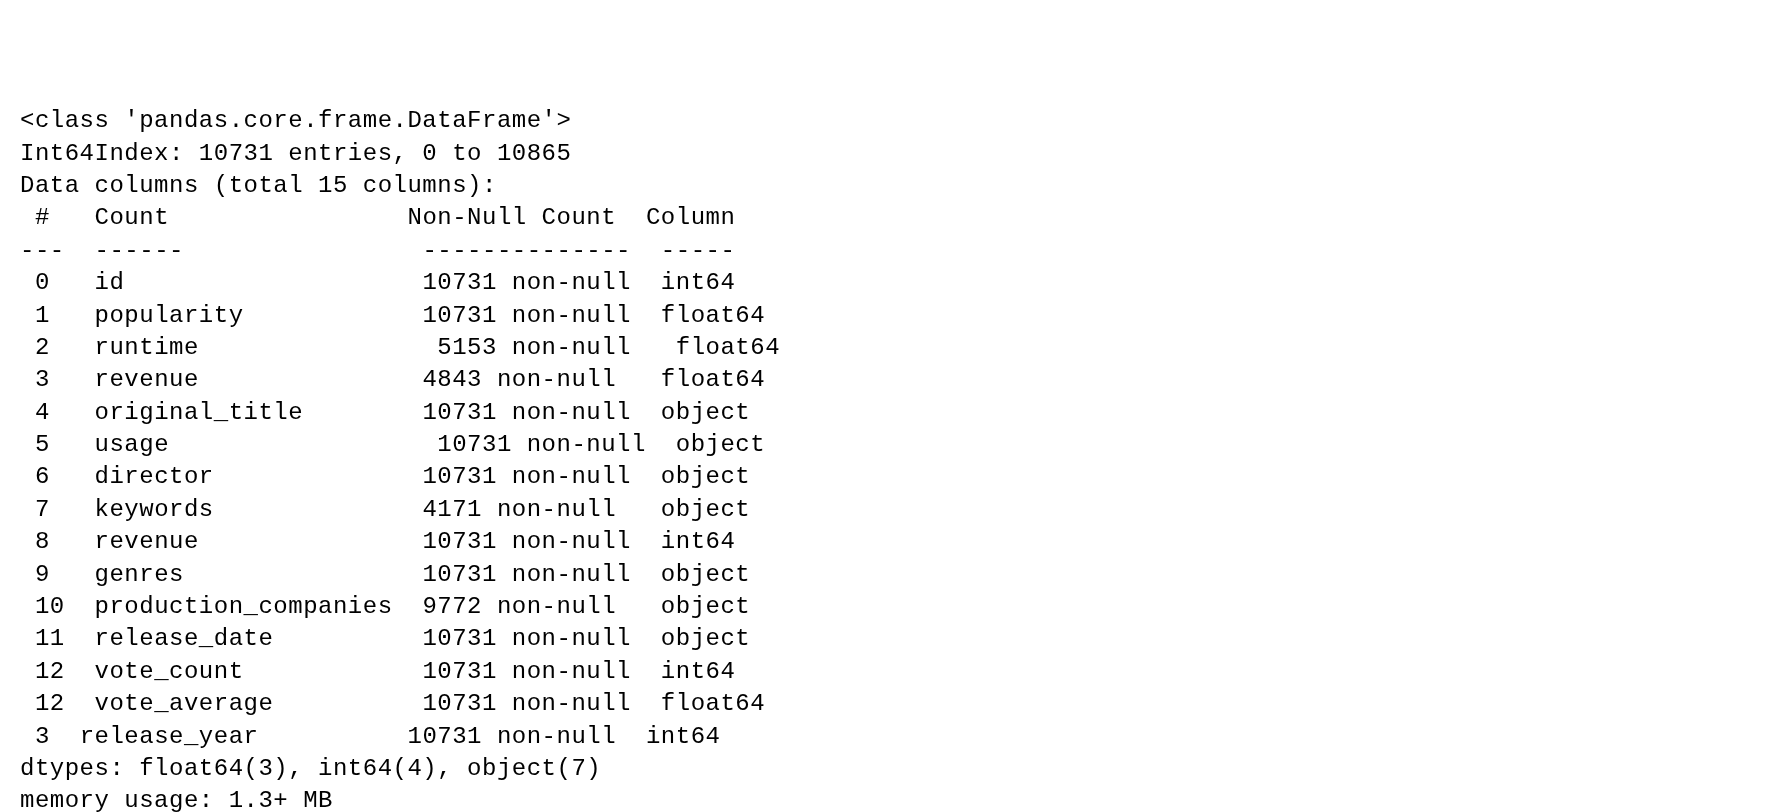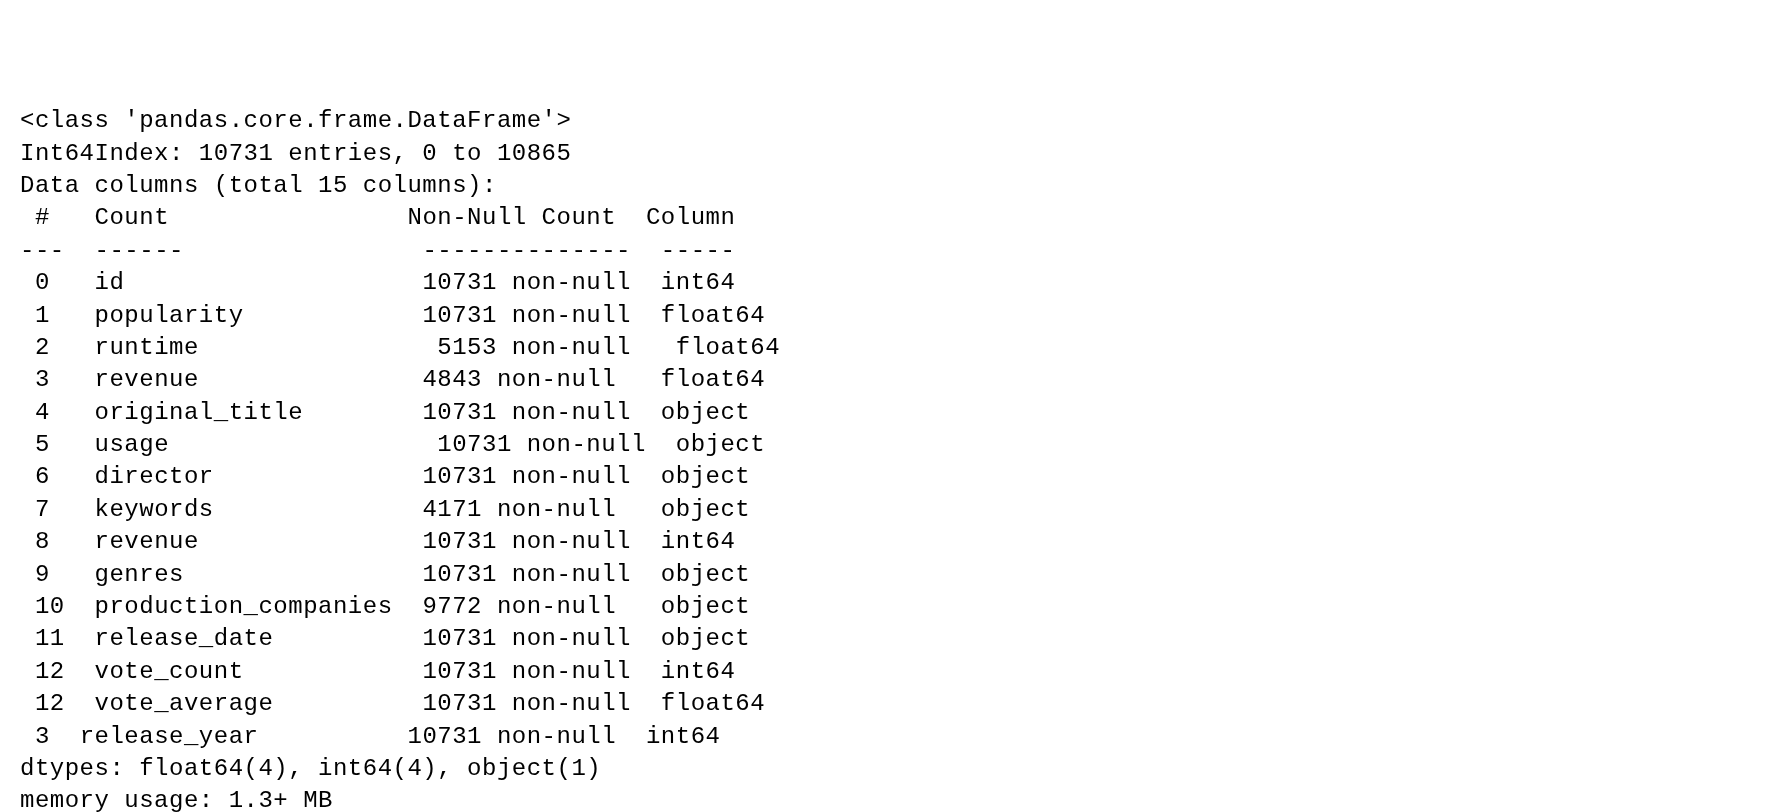--- a/index.html
+++ b/index.html
@@ -34,17 +34,17 @@
 <span><span> 5  </span> <span>usage                </span>  <span>10731 non-null</span>  <span>object </span></span>
 <span><span> 6  </span> <span>director            </span>  <span>10731 non-null</span>  <span>object </span></span>
 <span><span> 7  </span> <span>keywords            </span>  <span>4171 non-null </span>  <span>object </span></span>
 <span><span> 8  </span> <span>revenue             </span>  <span>10731 non-null</span>  <span>int64  </span></span>
 <span><span> 9  </span> <span>genres              </span>  <span>10731 non-null</span>  <span>object </span></span>
 <span><span> 10 </span> <span>production_companies</span>  <span>9772 non-null </span>  <span>object </span></span>
 <span><span> 11 </span> <span>release_date        </span>  <span>10731 non-null</span>  <span>object </span></span>
 <span><span> 12 </span> <span>vote_count          </span>  <span>10731 non-null</span>  <span>int64  </span></span>
 <span><span> 12 </span> <span>vote_average        </span>  <span>10731 non-null</span>  <span>float64</span></span>
 <span><span> 3 </span> <span>release_year        </span>  <span>10731 non-null</span>  <span>int64  </span></span>
-<span>dtypes: float64(4), int64(4), object(1)</span>
+<span>dtypes: float64(3), int64(4), object(7)</span>
 <span>memory usage: 1.3+ MB</span></div>
 
 
 
 
 </body></html>

